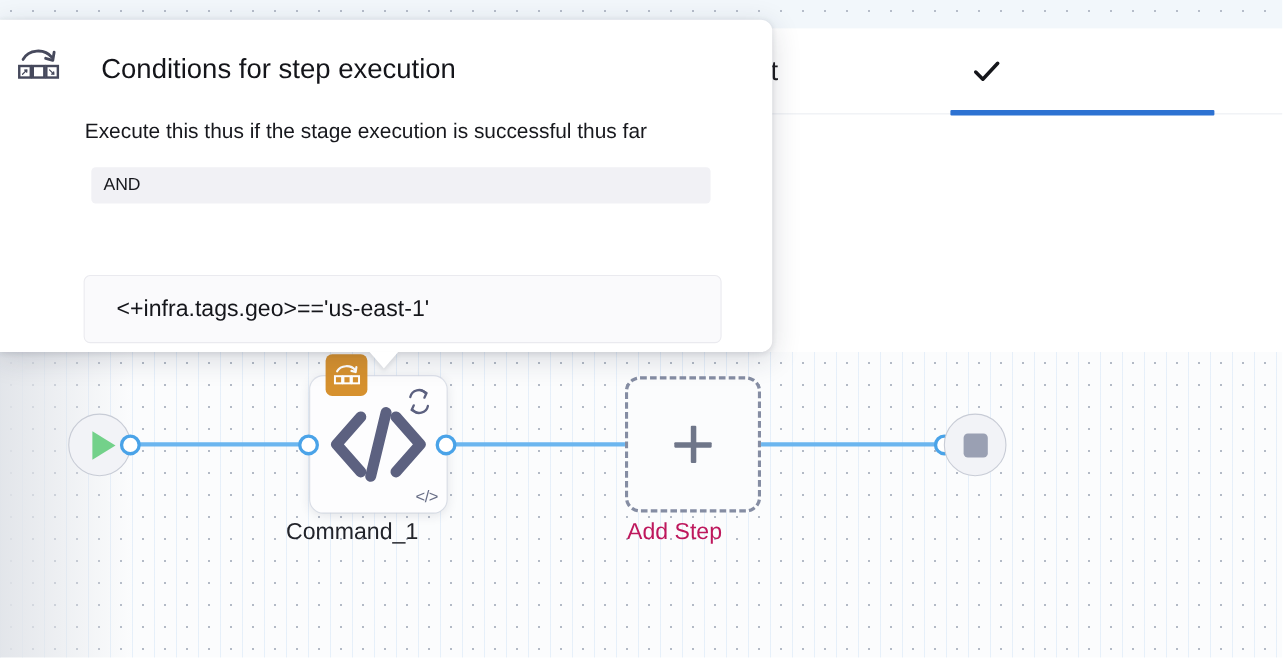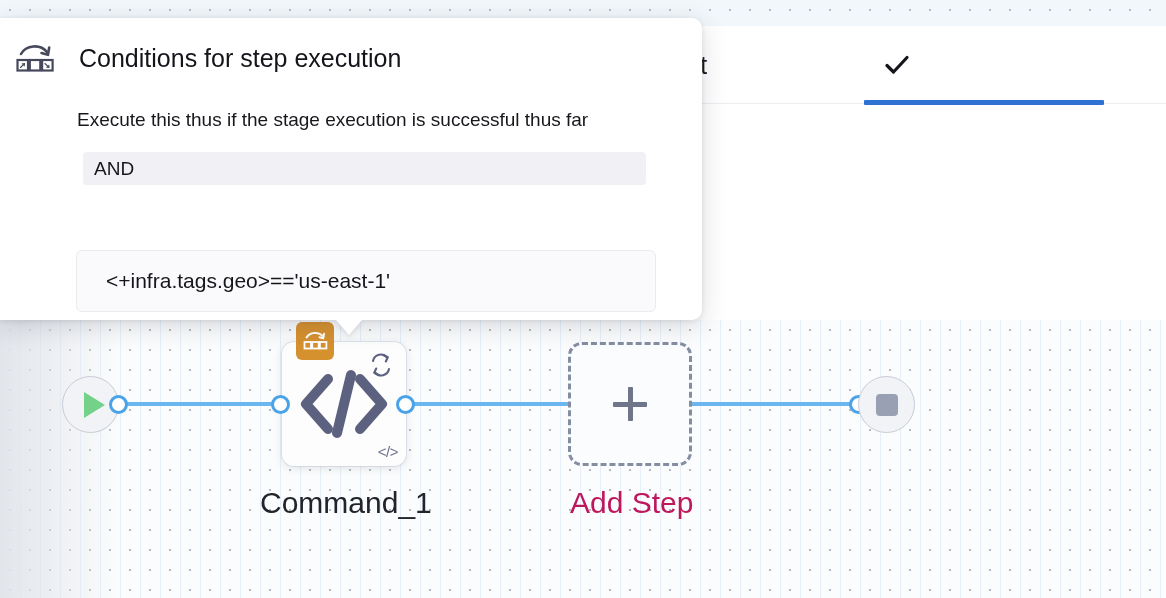--- a/index.html
+++ b/index.html
@@ -200,22 +200,22 @@
     position: absolute;
     right: 8px; bottom: 6px;
     font-size: 15px;
     color: #6a7088;
     font-family: "Liberation Sans", sans-serif;
     letter-spacing: -0.5px;
   }
 
   .node-label {
     position: absolute;
-    top: 486px;
-    font-size: 30px;
+    top: 472px;
+    font-size: 21px;
     color: #22242b;
     white-space: nowrap;
     user-select: none;
   }
   .label-cmd { left: 260px; }
   .label-add { left: 570px; color: #be185d; }
 
   
   .add-step {
     position: absolute;
@@ -261,22 +261,22 @@
     border-left: 13px solid transparent;
     border-right: 13px solid transparent;
     border-top: 15px solid #ffffff;
     filter: drop-shadow(0 3px 2px rgba(30,40,60,0.10));
   }
 
   .pop-head {
     position: absolute;
     left: 14px; top: 20px;
     display: flex;
-    align-items: center;
-    gap: 23px;
+    align-items: flex-end;
+    gap: 36px;
   }
   .pop-head-icon { width: 42px; height: 40px; color: #46495c; flex: none; }
   .pop-title {
     font-size: 25px;
     color: #14151a;
     white-space: nowrap;
   }
 
   .pop-sub {
     position: absolute;
@@ -291,21 +291,21 @@
     left: 83px; top: 134px;
     width: 563px; height: 33px;
     background: #f1f1f5;
     border-radius: 4px;
     display: flex;
     align-items: center;
     padding-left: 11px;
     cursor: pointer;
   }
   .and-field-text {
-    font-size: 19px;
+    font-size: 16px;
     color: #16171c;
   }
 
   .pop-sub2 {
     position: absolute;
     left: 77px; top: 186px;
     font-size: 19px;
     color: #17181d;
     white-space: nowrap;
   }

